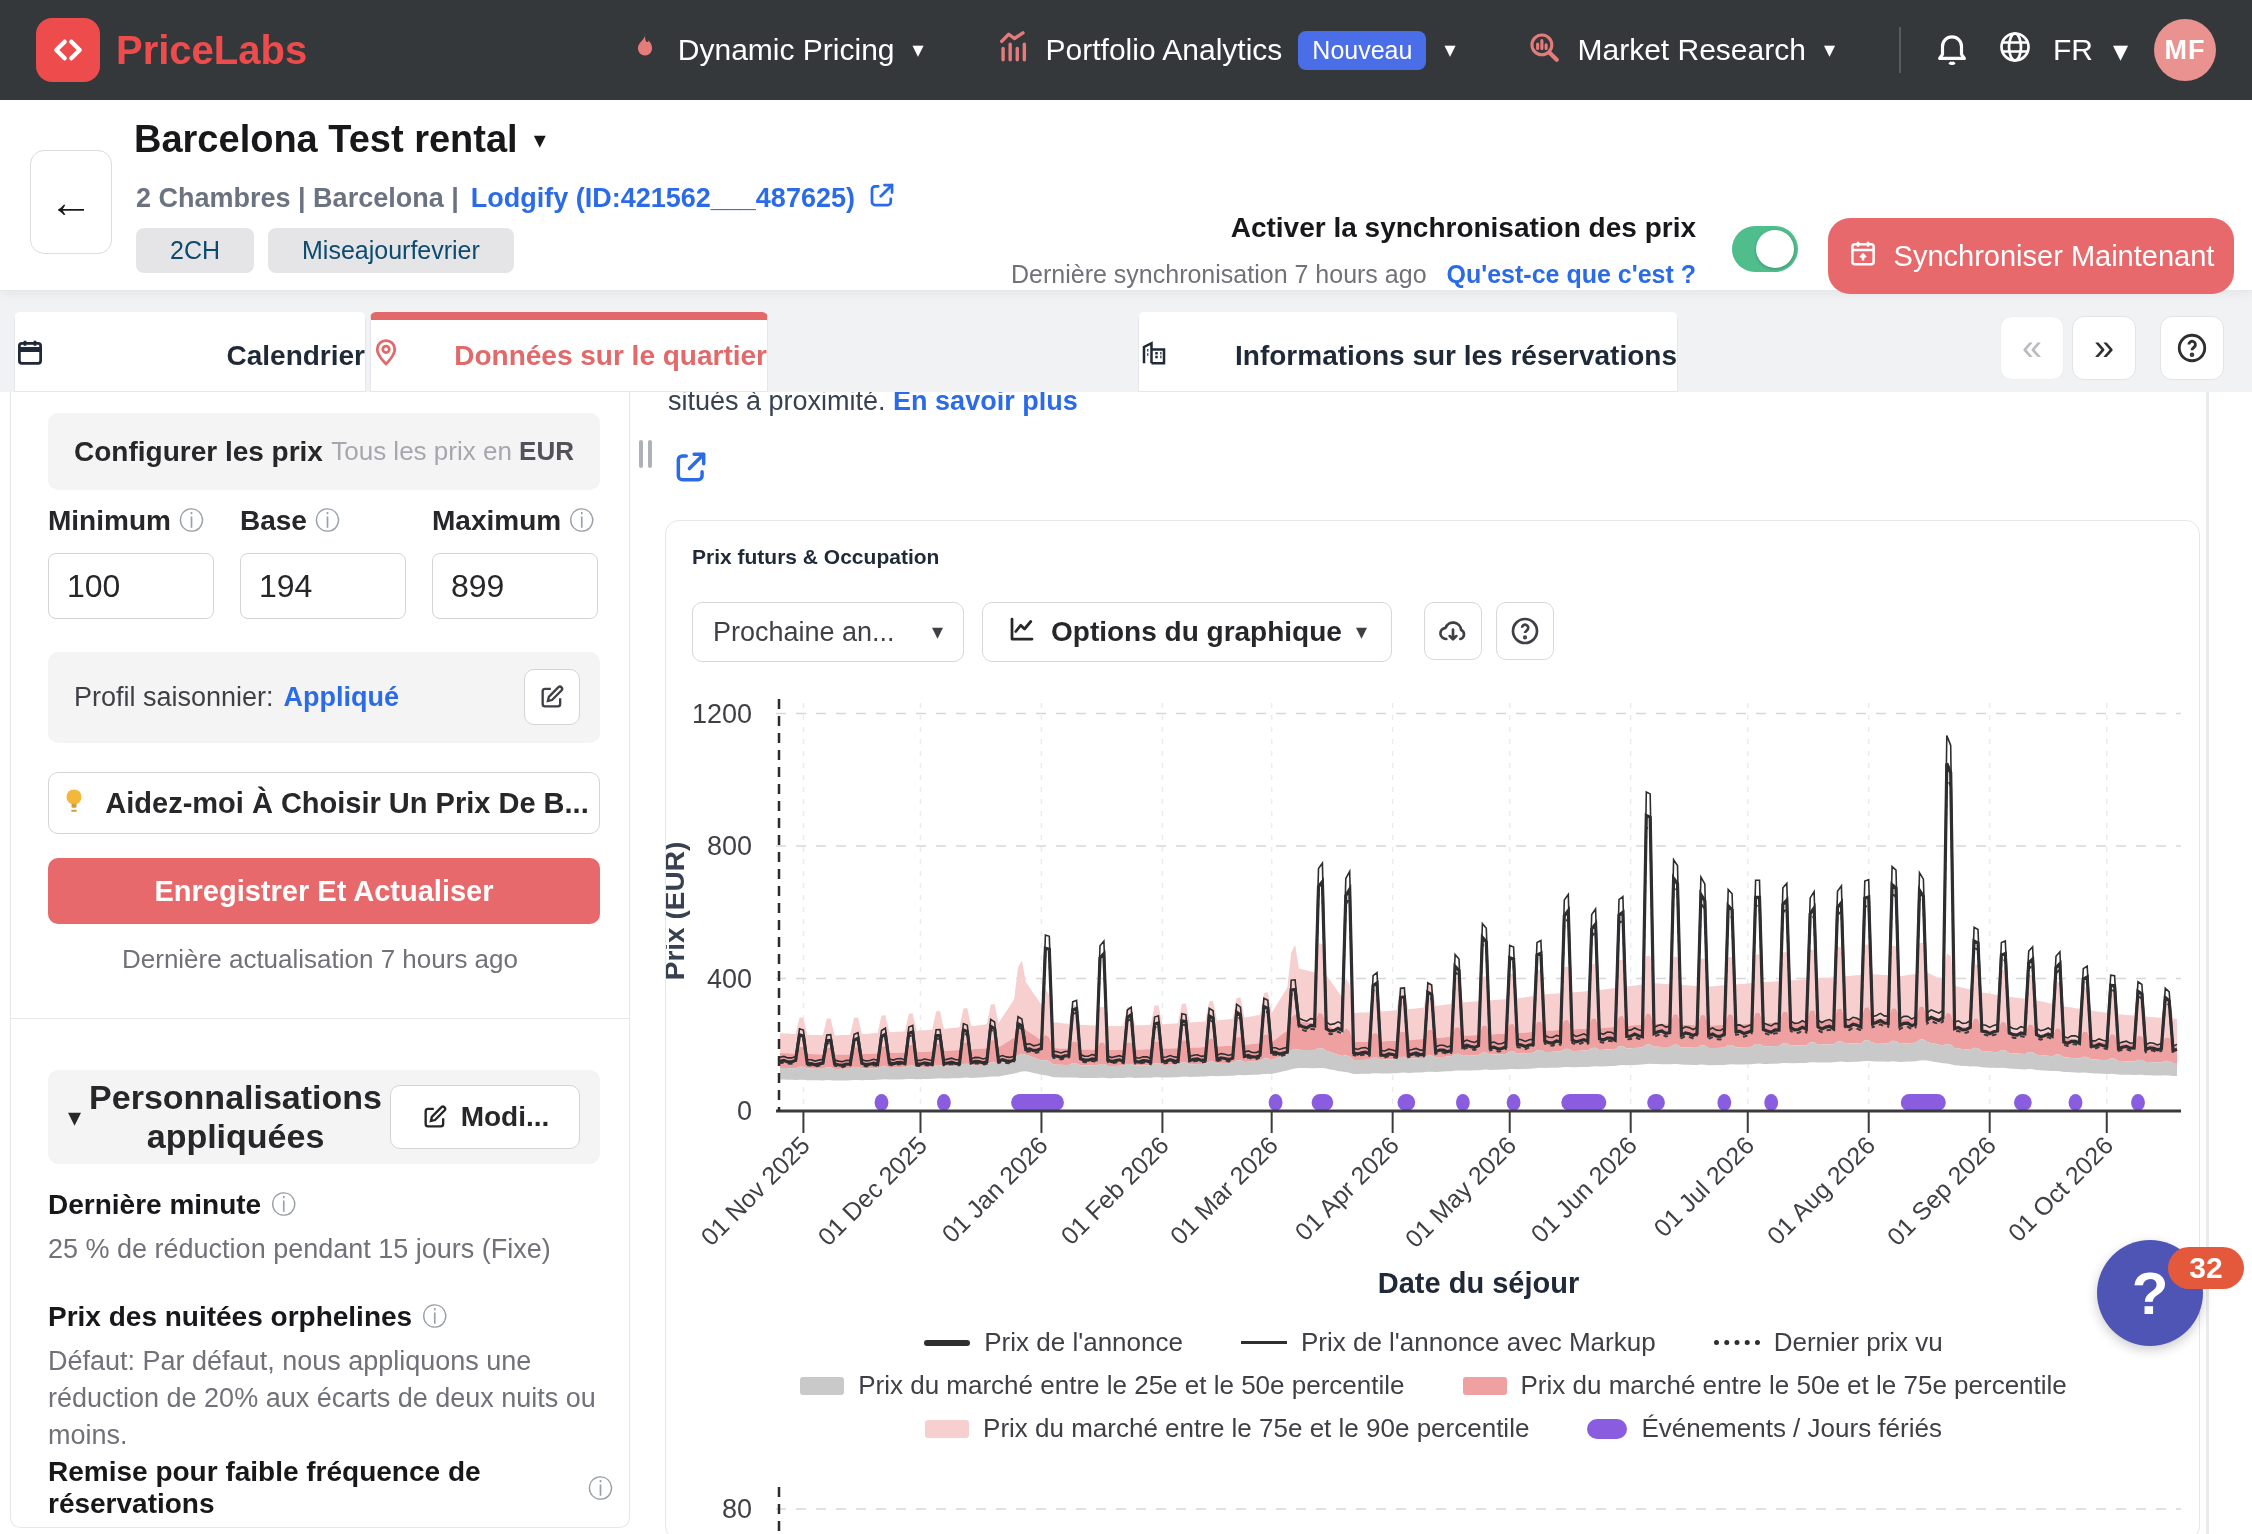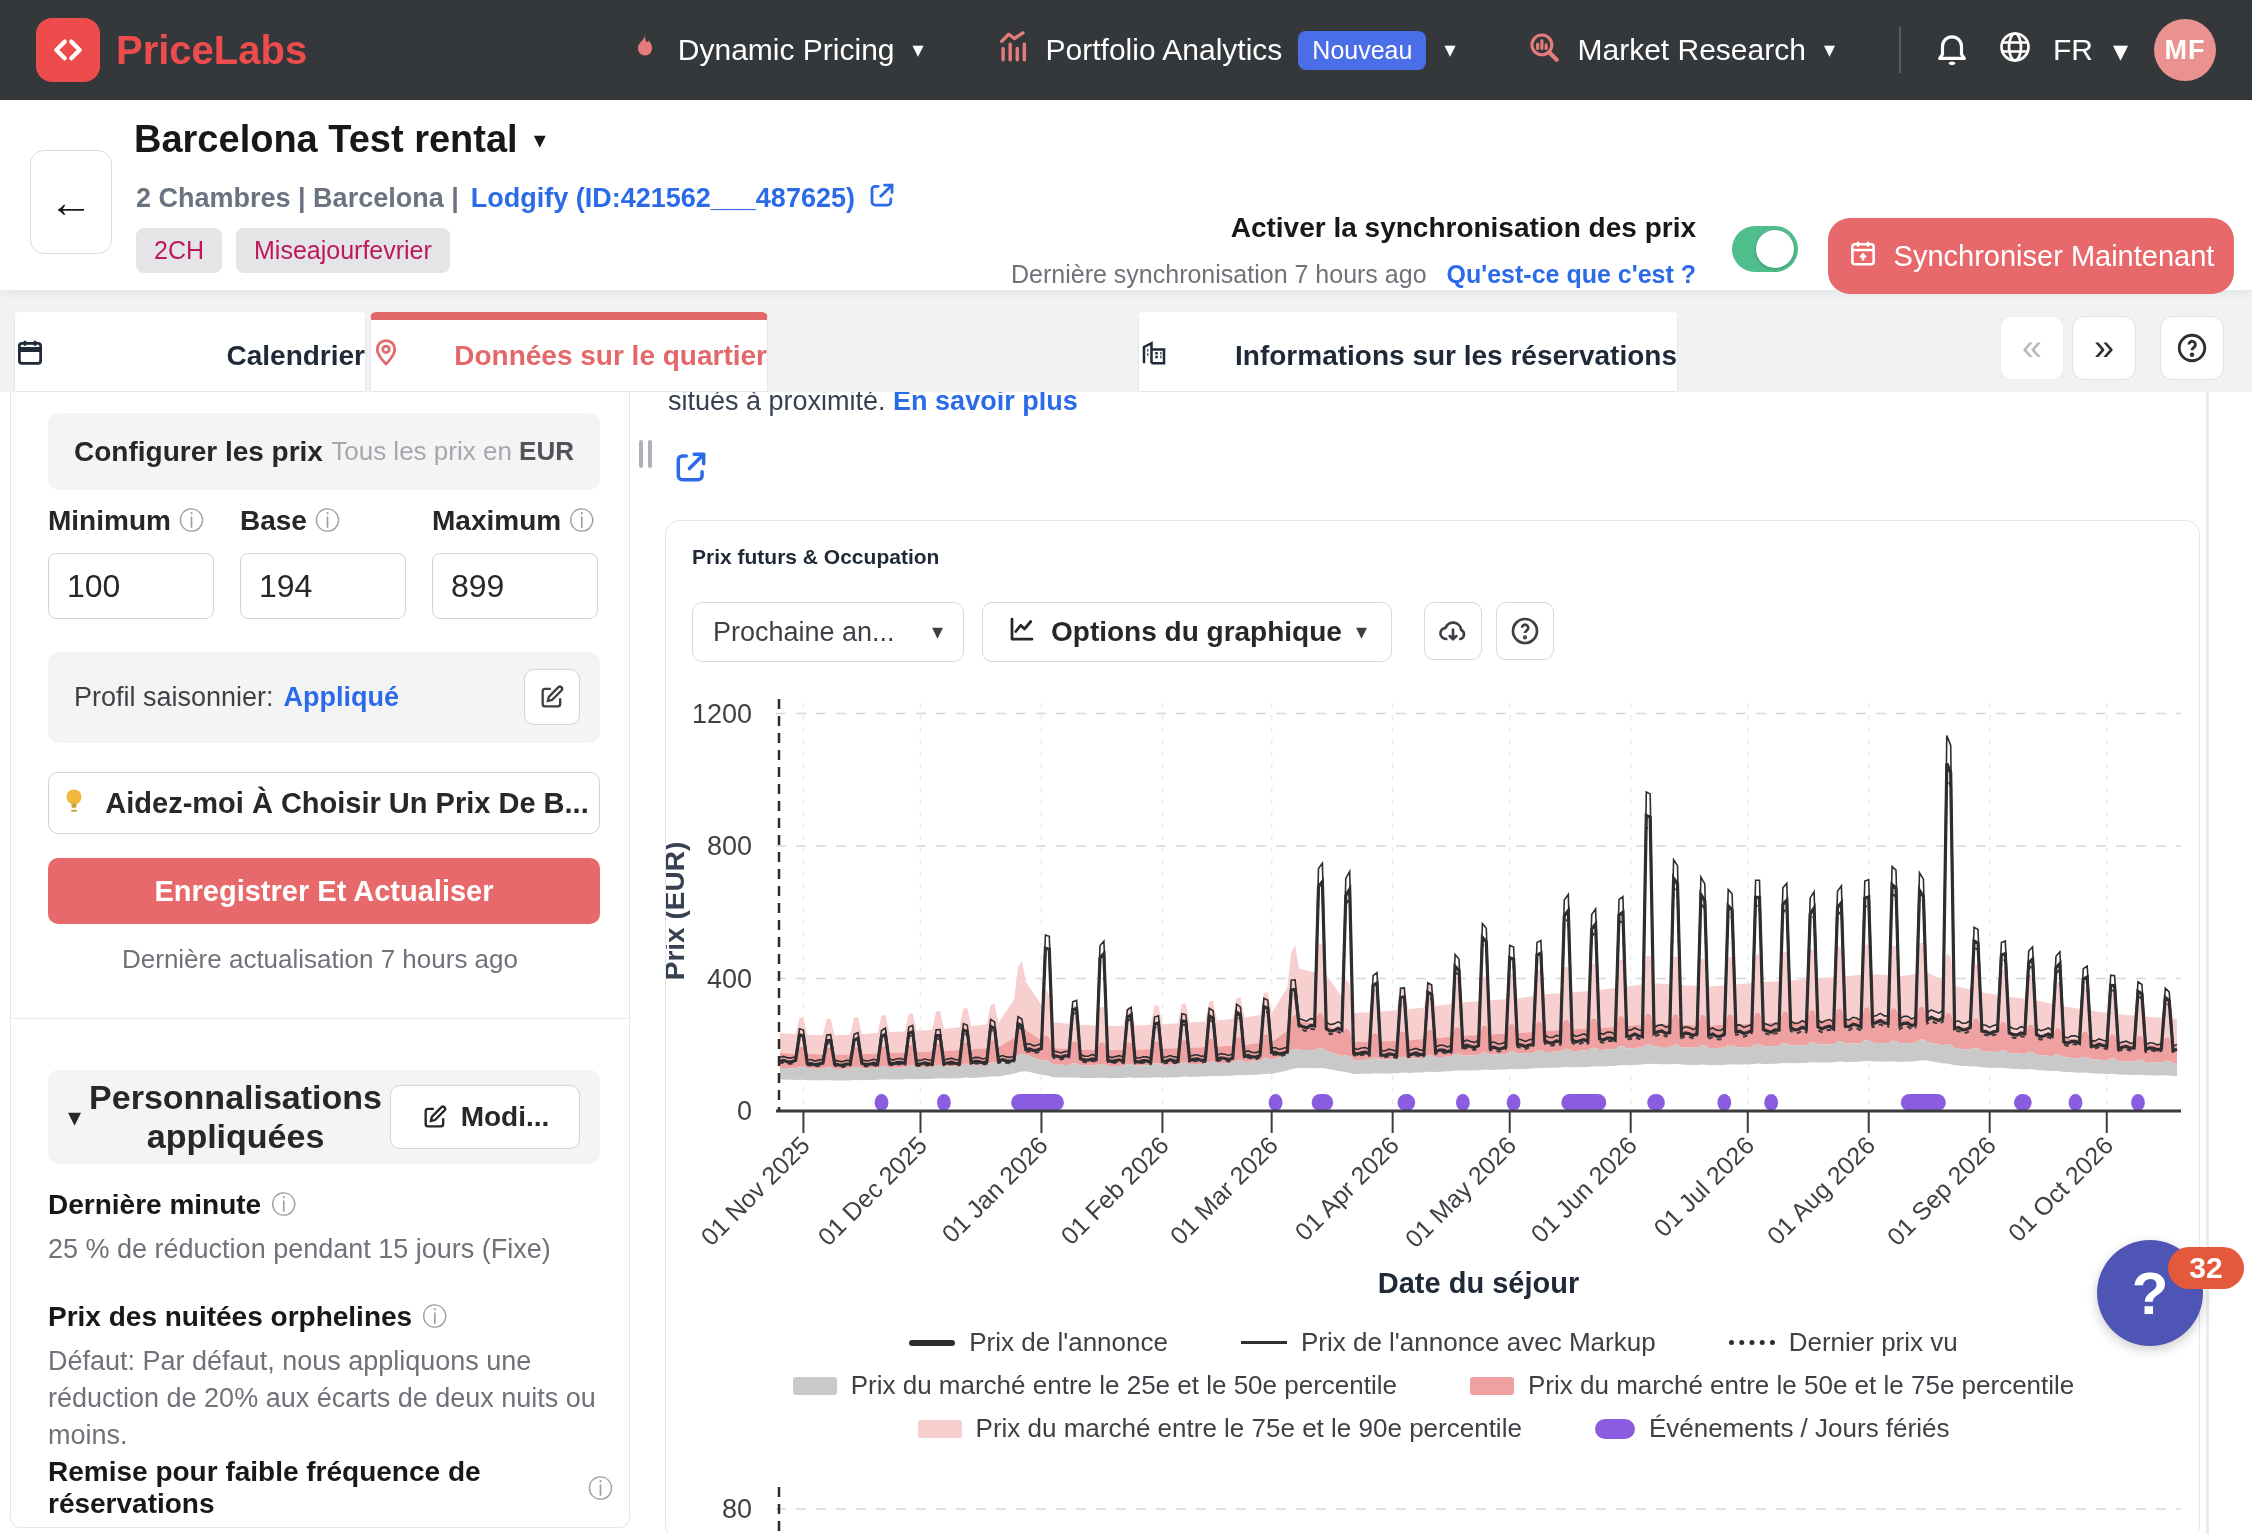--- a/index.html
+++ b/index.html
@@ -27,21 +27,21 @@
   
   .prop-header{position:absolute;left:0;top:100px;width:2252px;height:190px;background:#fff;
                box-shadow:0 1px 0 #e5e7eb,0 4px 10px rgba(0,0,0,.05);z-index:5}
   .back-btn{position:absolute;left:30px;top:50px;width:82px;height:104px;border:1.5px solid #dcdce1;border-radius:14px;
             background:#fff;font-size:44px;color:#18181b;display:flex;align-items:center;justify-content:center}
   .prop-title{position:absolute;left:134px;top:18px;font-size:38px;font-weight:700;color:#18181b;display:flex;align-items:center;gap:16px}
   .prop-title .caret{font-size:24px;color:#18181b}
   .prop-sub{position:absolute;left:136px;top:80px;font-size:27px;font-weight:700;color:#6b7280;display:flex;align-items:center;gap:12px}
   .prop-sub a{color:var(--link,#2b6be8);text-decoration:none;font-weight:700}
   .tags{position:absolute;left:136px;top:128px;display:flex;gap:14px}
-  .tag{background:#e5e5e8;border-radius:8px;padding:8px 18px;font-size:25px;color:#be185d}
+  .tag{background:#e5e5e8;border-radius:8px;padding:8px 34px;font-size:25px;color:#0c4a6e}
   .sync-title{position:absolute;right:556px;top:112px;font-size:28px;font-weight:700;color:#18181b}
   .sync-sub{position:absolute;right:556px;top:160px;display:flex;gap:20px;font-size:25px;color:#71717a}
   .sync-sub .whatlink{color:var(--link,#2b6be8);font-weight:700}
   .toggle{position:absolute;left:1732px;top:126px;width:66px;height:46px;border-radius:23px;background:var(--green,#4fbd8c)}
   .toggle .knob{position:absolute;right:4px;top:4px;width:38px;height:38px;border-radius:50%;background:#fff;box-shadow:0 1px 3px rgba(0,0,0,.25)}
   .sync-btn{position:absolute;left:1828px;top:118px;width:406px;height:76px;border-radius:22px;background:var(--accent,#e8696b);
             color:#fff;font-size:29px;font-weight:400;display:flex;align-items:center;justify-content:center;gap:16px;border:none}
   .pager{position:absolute;left:2000px;top:216px;display:flex}
   .sq-btn{width:64px;height:64px;border-radius:12px;border:1.5px solid #e4e4e8;background:#fff;display:flex;
           align-items:center;justify-content:center;font-size:36px;color:#2f2f31}
@@ -114,21 +114,21 @@
           align-items:center;justify-content:space-between;padding:0 20px;font-size:27px;color:#3f3f46;margin-right:18px}
   .options-btn{height:60px;padding:0 24px;border:1.5px solid #d7d8dc;border-radius:10px;background:#fff;display:flex;
                align-items:center;gap:14px;font-size:28px;font-weight:700;color:#27272a;margin-right:32px}
   .ctl-caret{font-size:22px;color:#3f3f46}
   .mini-btn{width:58px;height:58px;border:1.5px solid #d7d8dc;border-radius:10px;background:#fff;display:flex;
             align-items:center;justify-content:center;margin-right:14px}
   #chart-svg{position:absolute;left:0;top:140px}
   #chart-svg text{font-family:"Liberation Sans","DejaVu Sans",sans-serif}
 
   .legend{position:absolute;left:0;top:806px;width:1535px;display:flex;flex-direction:column;align-items:center;gap:12px}
-  .lrow{display:flex;align-items:flex-start;gap:73px}
+  .lrow{display:flex;align-items:flex-start;gap:58px}
   .litem{display:flex;align-items:center;gap:14px;font-size:26px;color:#3f3f46}
   .sw{display:inline-block}
   .sw.line-thick{width:46px;height:6px;background:var(--line,#2e2e30);border-radius:3px}
   .sw.line-thin{width:46px;height:3px;background:var(--line,#2e2e30)}
   .sw.dotted{width:46px;height:0;border-top:5px dotted var(--line,#2e2e30)}
   .sw.box-gray{width:44px;height:18px;background:var(--band-gray,#c9c9c9);border-radius:3px}
   .sw.box-salmon{width:44px;height:18px;background:var(--band-salmon,#efa0a0);border-radius:3px}
   .sw.box-pink{width:44px;height:18px;background:var(--band-pink,#f8cfcf);border-radius:3px}
   .sw.pill-purple{width:40px;height:20px;background:var(--event-purple,#8a5ce0);border-radius:10px}
 

